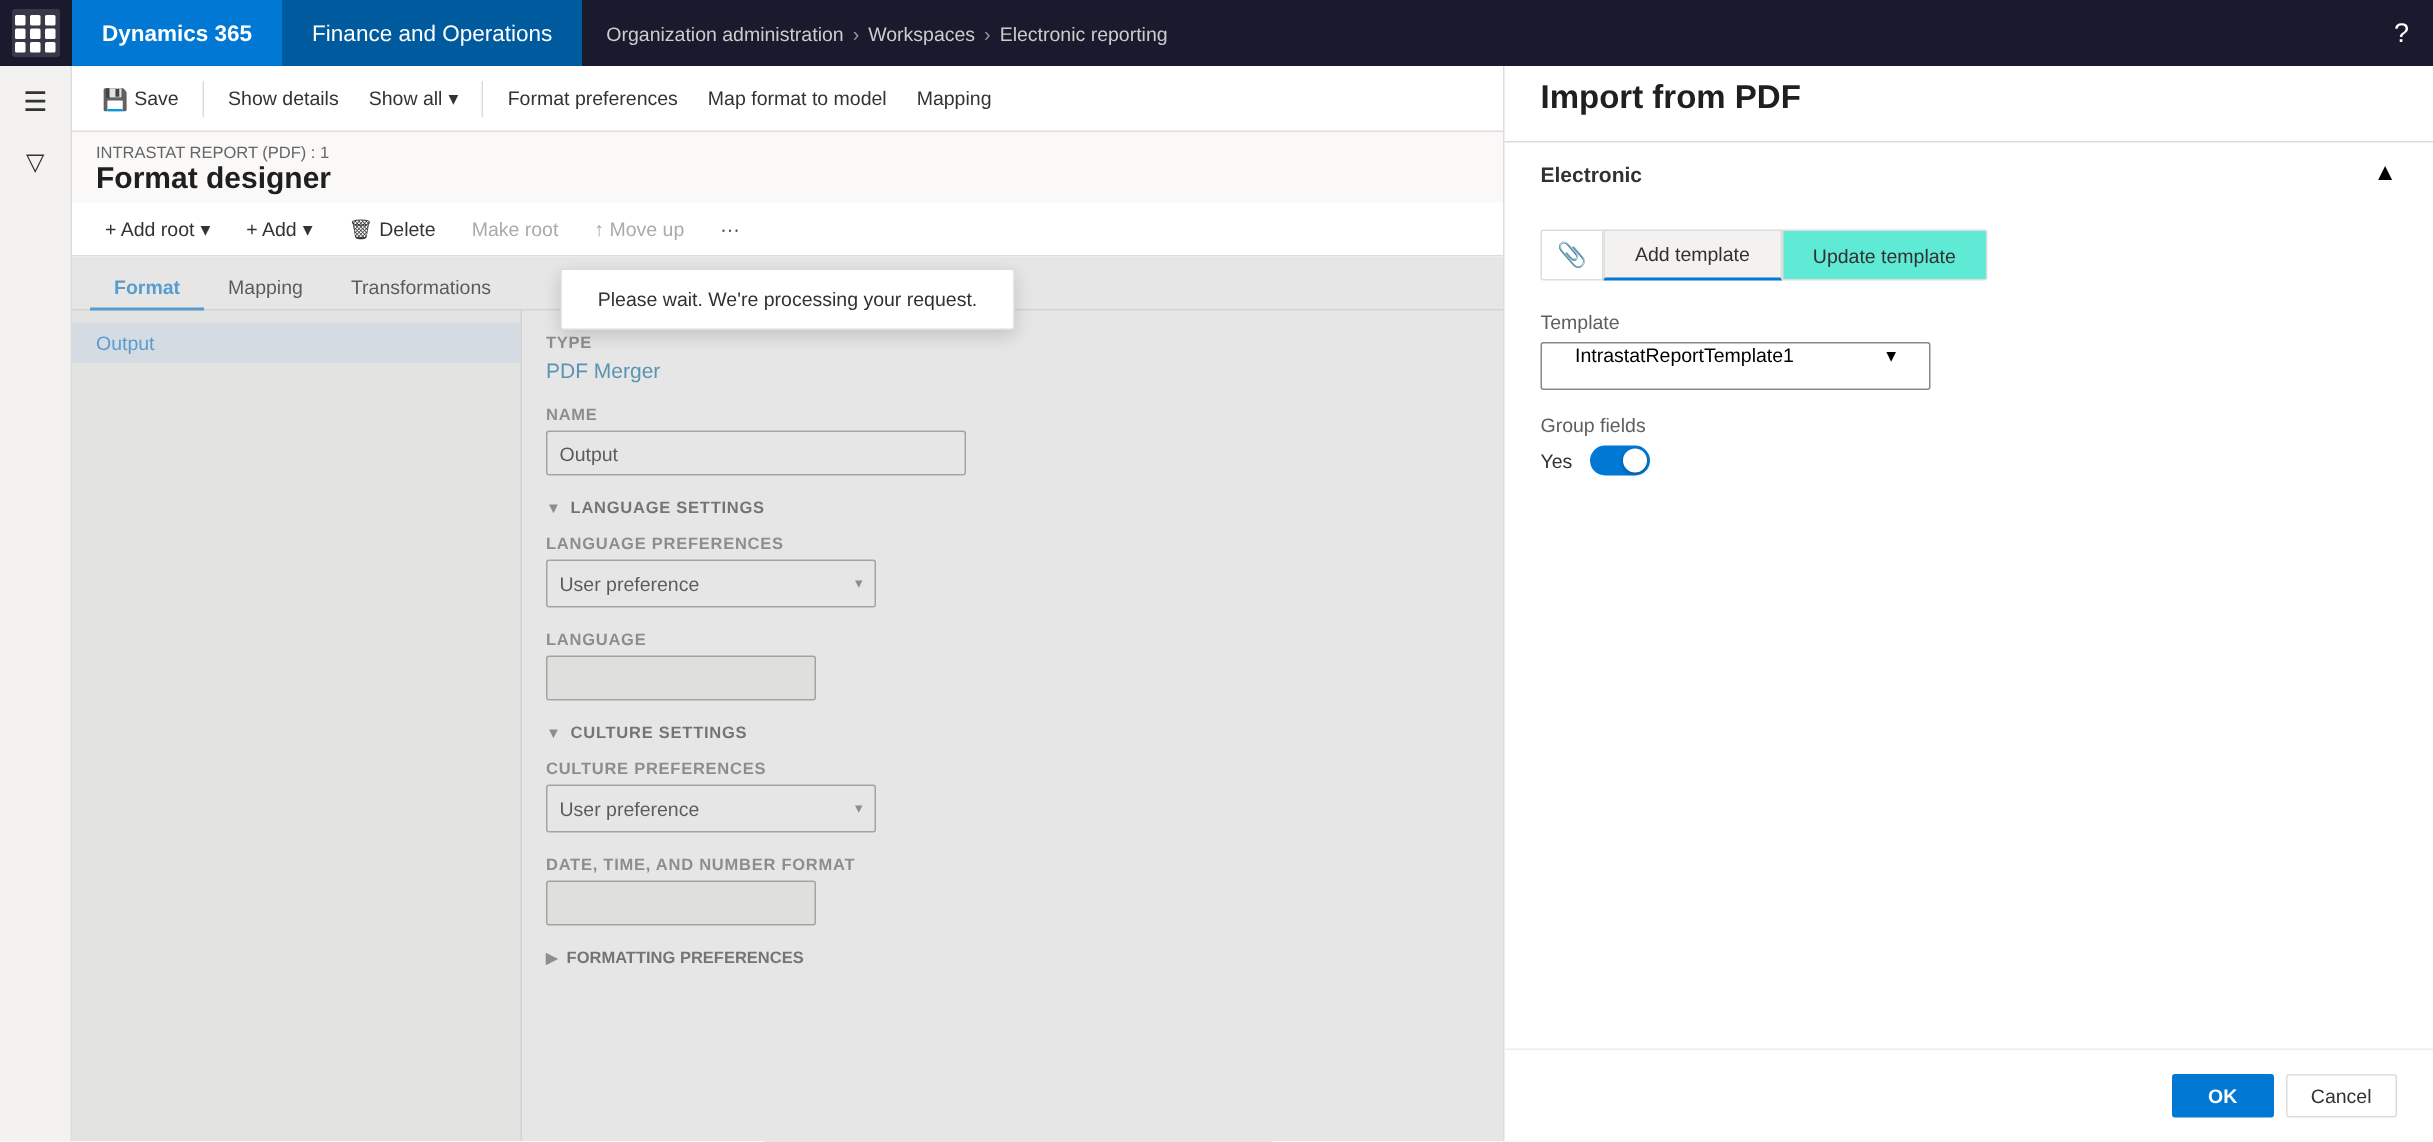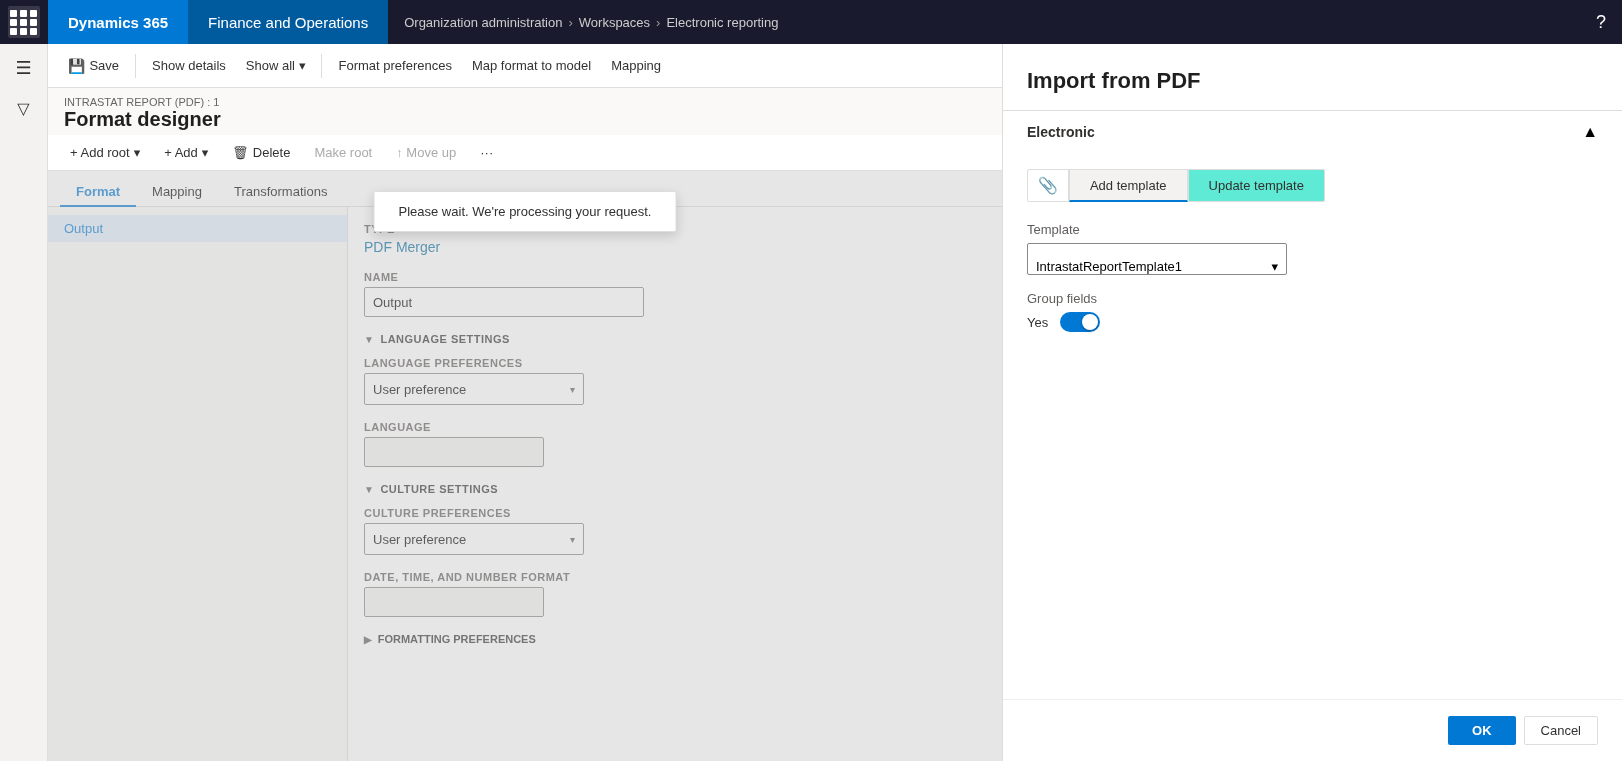--- a/index.html
+++ b/index.html
@@ -225,42 +225,42 @@
 
     .text-field-empty {
       width: 180px; height: 30px;
       border: 1px solid #8a8886; border-radius: 2px;
       background: #f3f2f1;
     }
 
     
     .processing-toast {
       position: absolute;
-      top: 20px;
+      top: 8px;
       left: 50%; transform: translateX(-50%);
       background: white;
       border: 1px solid #ddd;
       border-radius: 2px;
       padding: 12px 24px;
       font-size: 13px; color: #323130;
       box-shadow: 0 4px 12px rgba(0,0,0,0.15);
       z-index: 100;
       white-space: nowrap;
     }
 
     
     .import-panel {
       width: 620px;
       background: white;
       border-left: 1px solid #ddd;
       display: flex; flex-direction: column;
       flex-shrink: 0;
     }
     .import-panel-header {
-      padding: 24px 24px 0 24px;
+      padding: 8px 24px 0 24px;
       flex-shrink: 0;
     }
     .import-panel-title {
       font-size: 22px; font-weight: 600; color: #1f1f1f;
       margin-bottom: 16px;
     }
     .import-panel-section {
       display: flex; align-items: center; justify-content: space-between;
       border-top: 1px solid #ddd;
       padding: 12px 24px;
@@ -301,22 +301,22 @@
       cursor: pointer; font-size: 16px;
       border-radius: 2px 0 0 2px;
     }
 
     .param-label {
       font-size: 13px; color: #605e5c; margin-bottom: 6px;
     }
     .param-select {
       width: 260px; height: 32px;
       border: 1px solid #8a8886; border-radius: 2px;
-      padding: 0 8px; font-size: 13px; background: white;
-      display: flex; align-items: flex-end; justify-content: space-between;
+      padding: 0 22px; font-size: 13px; background: white;
+      display: flex; align-items: flex-start; justify-content: space-between;
       cursor: pointer;
     }
 
     
     .toggle-row {
       display: flex; align-items: center; gap: 12px;
     }
     .toggle-label { font-size: 13px; color: #323130; }
     .toggle-switch {
       width: 40px; height: 20px;

